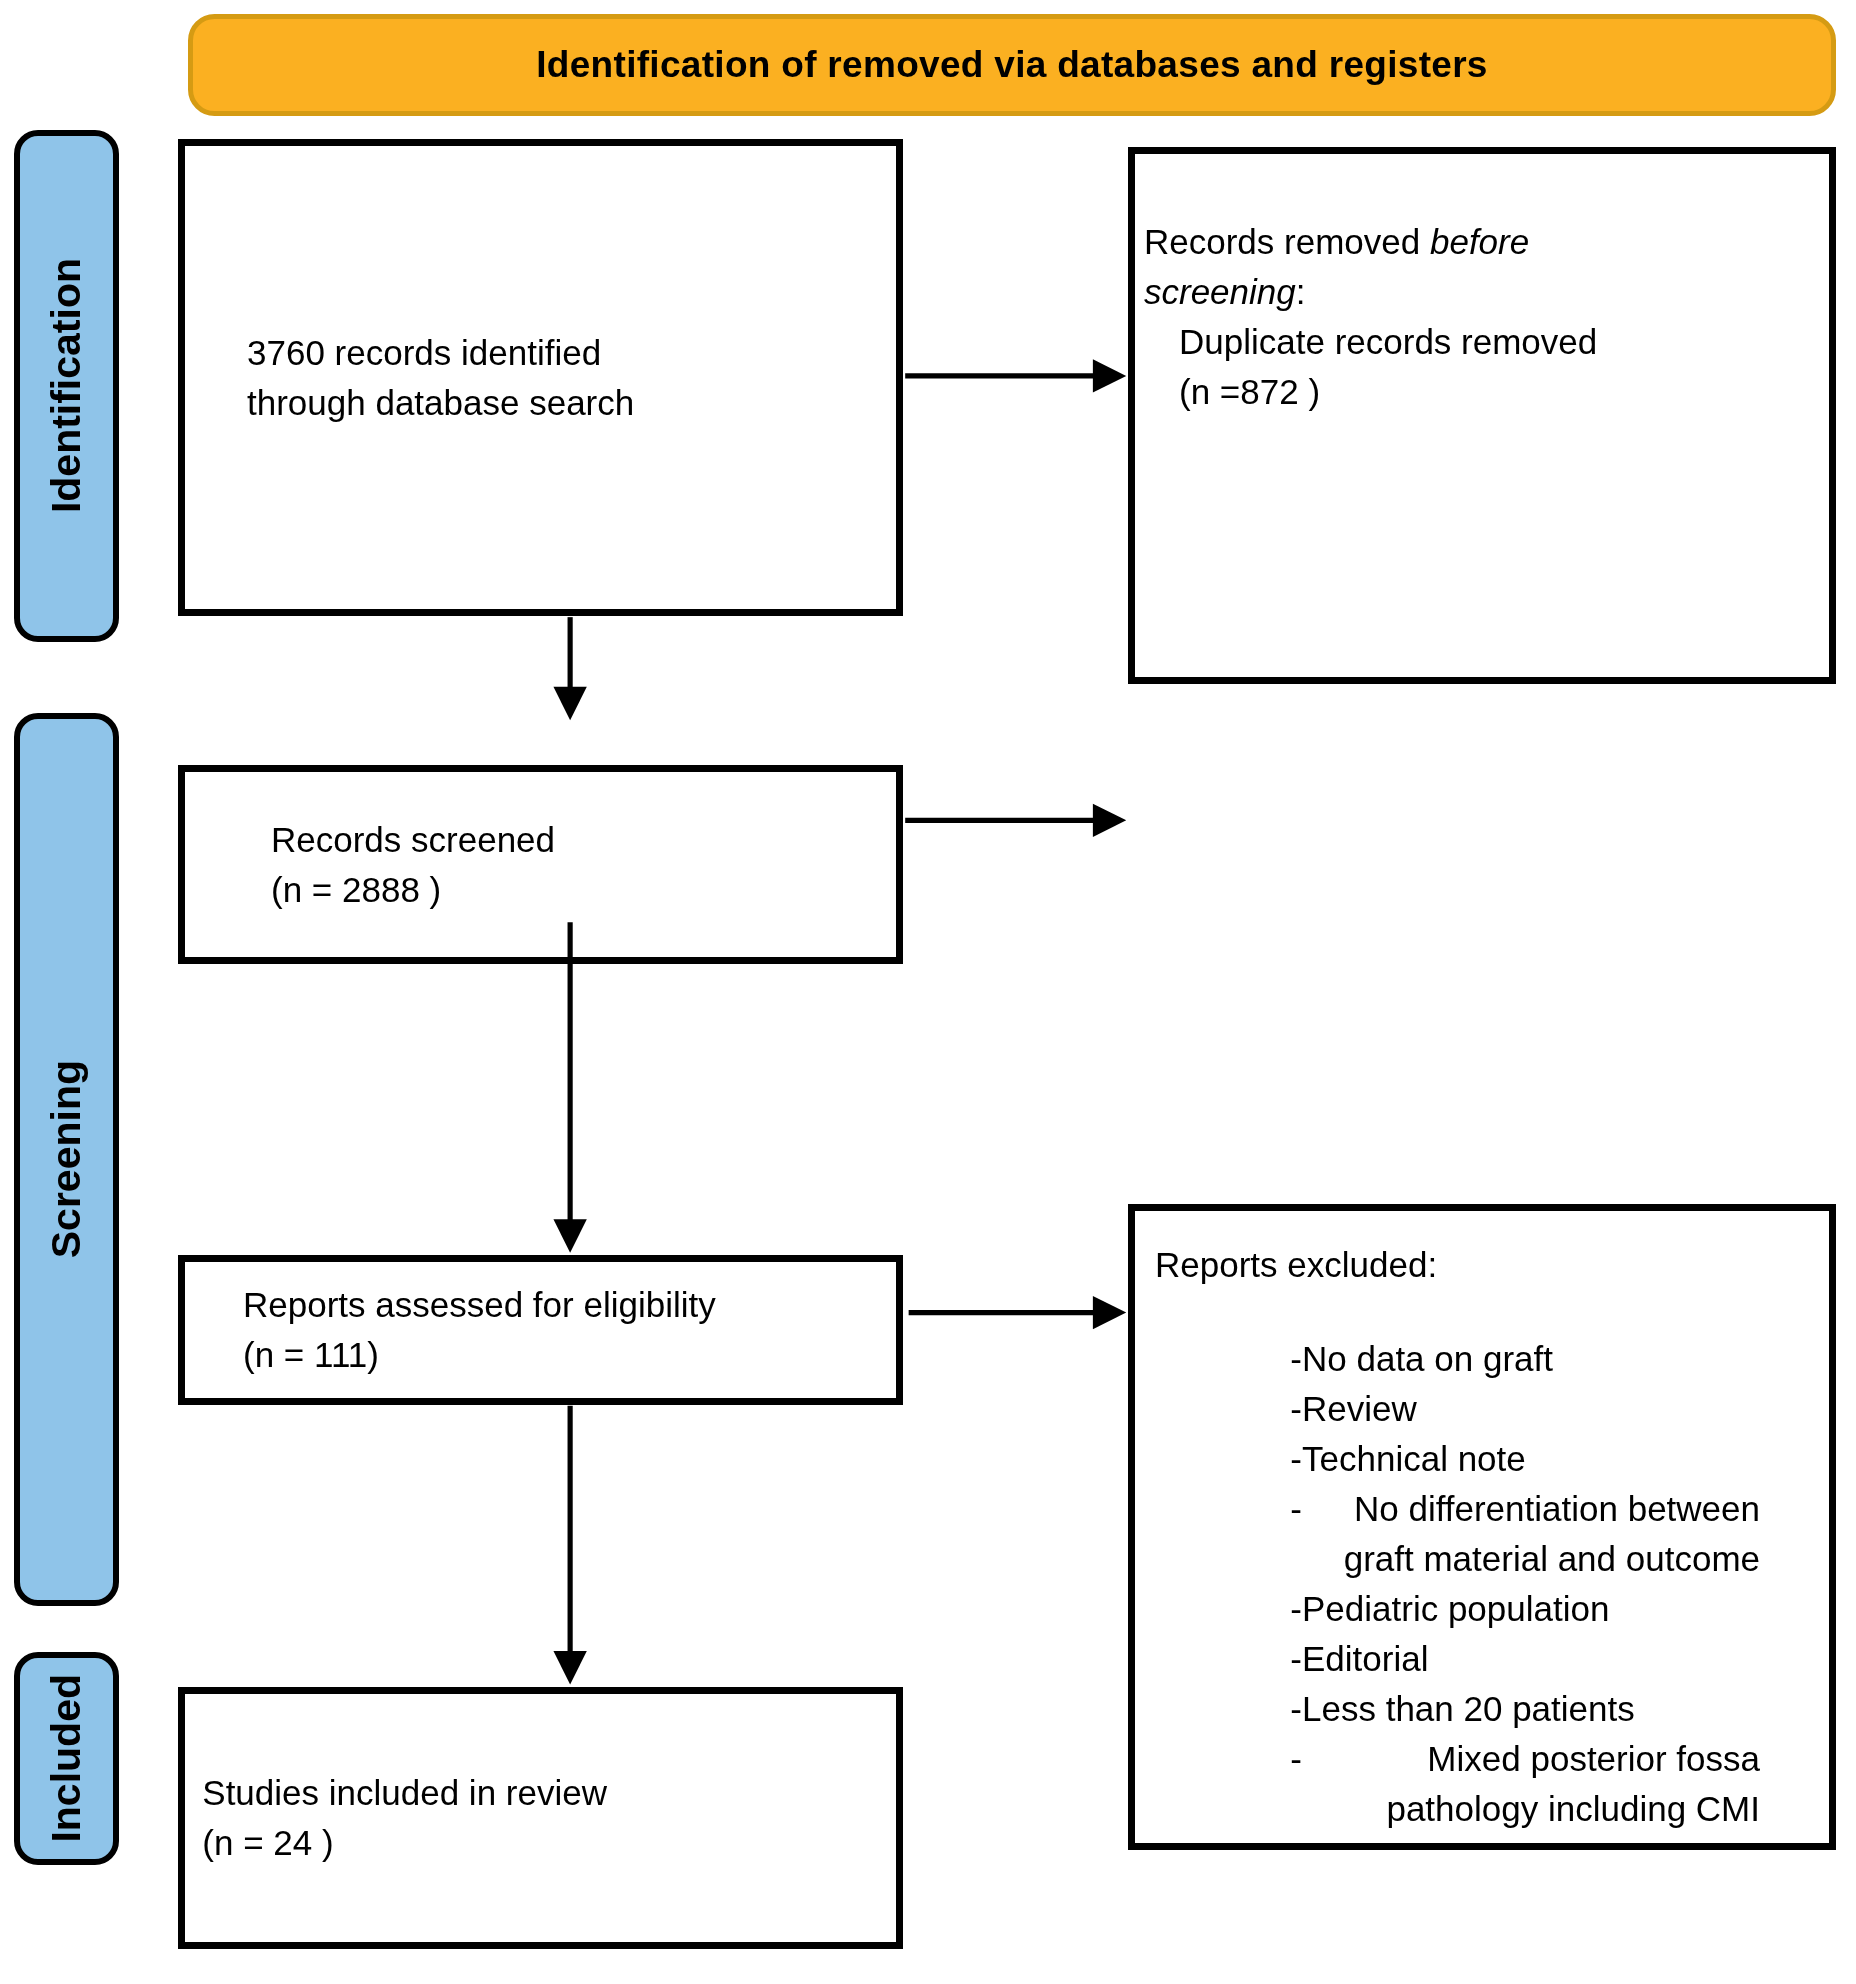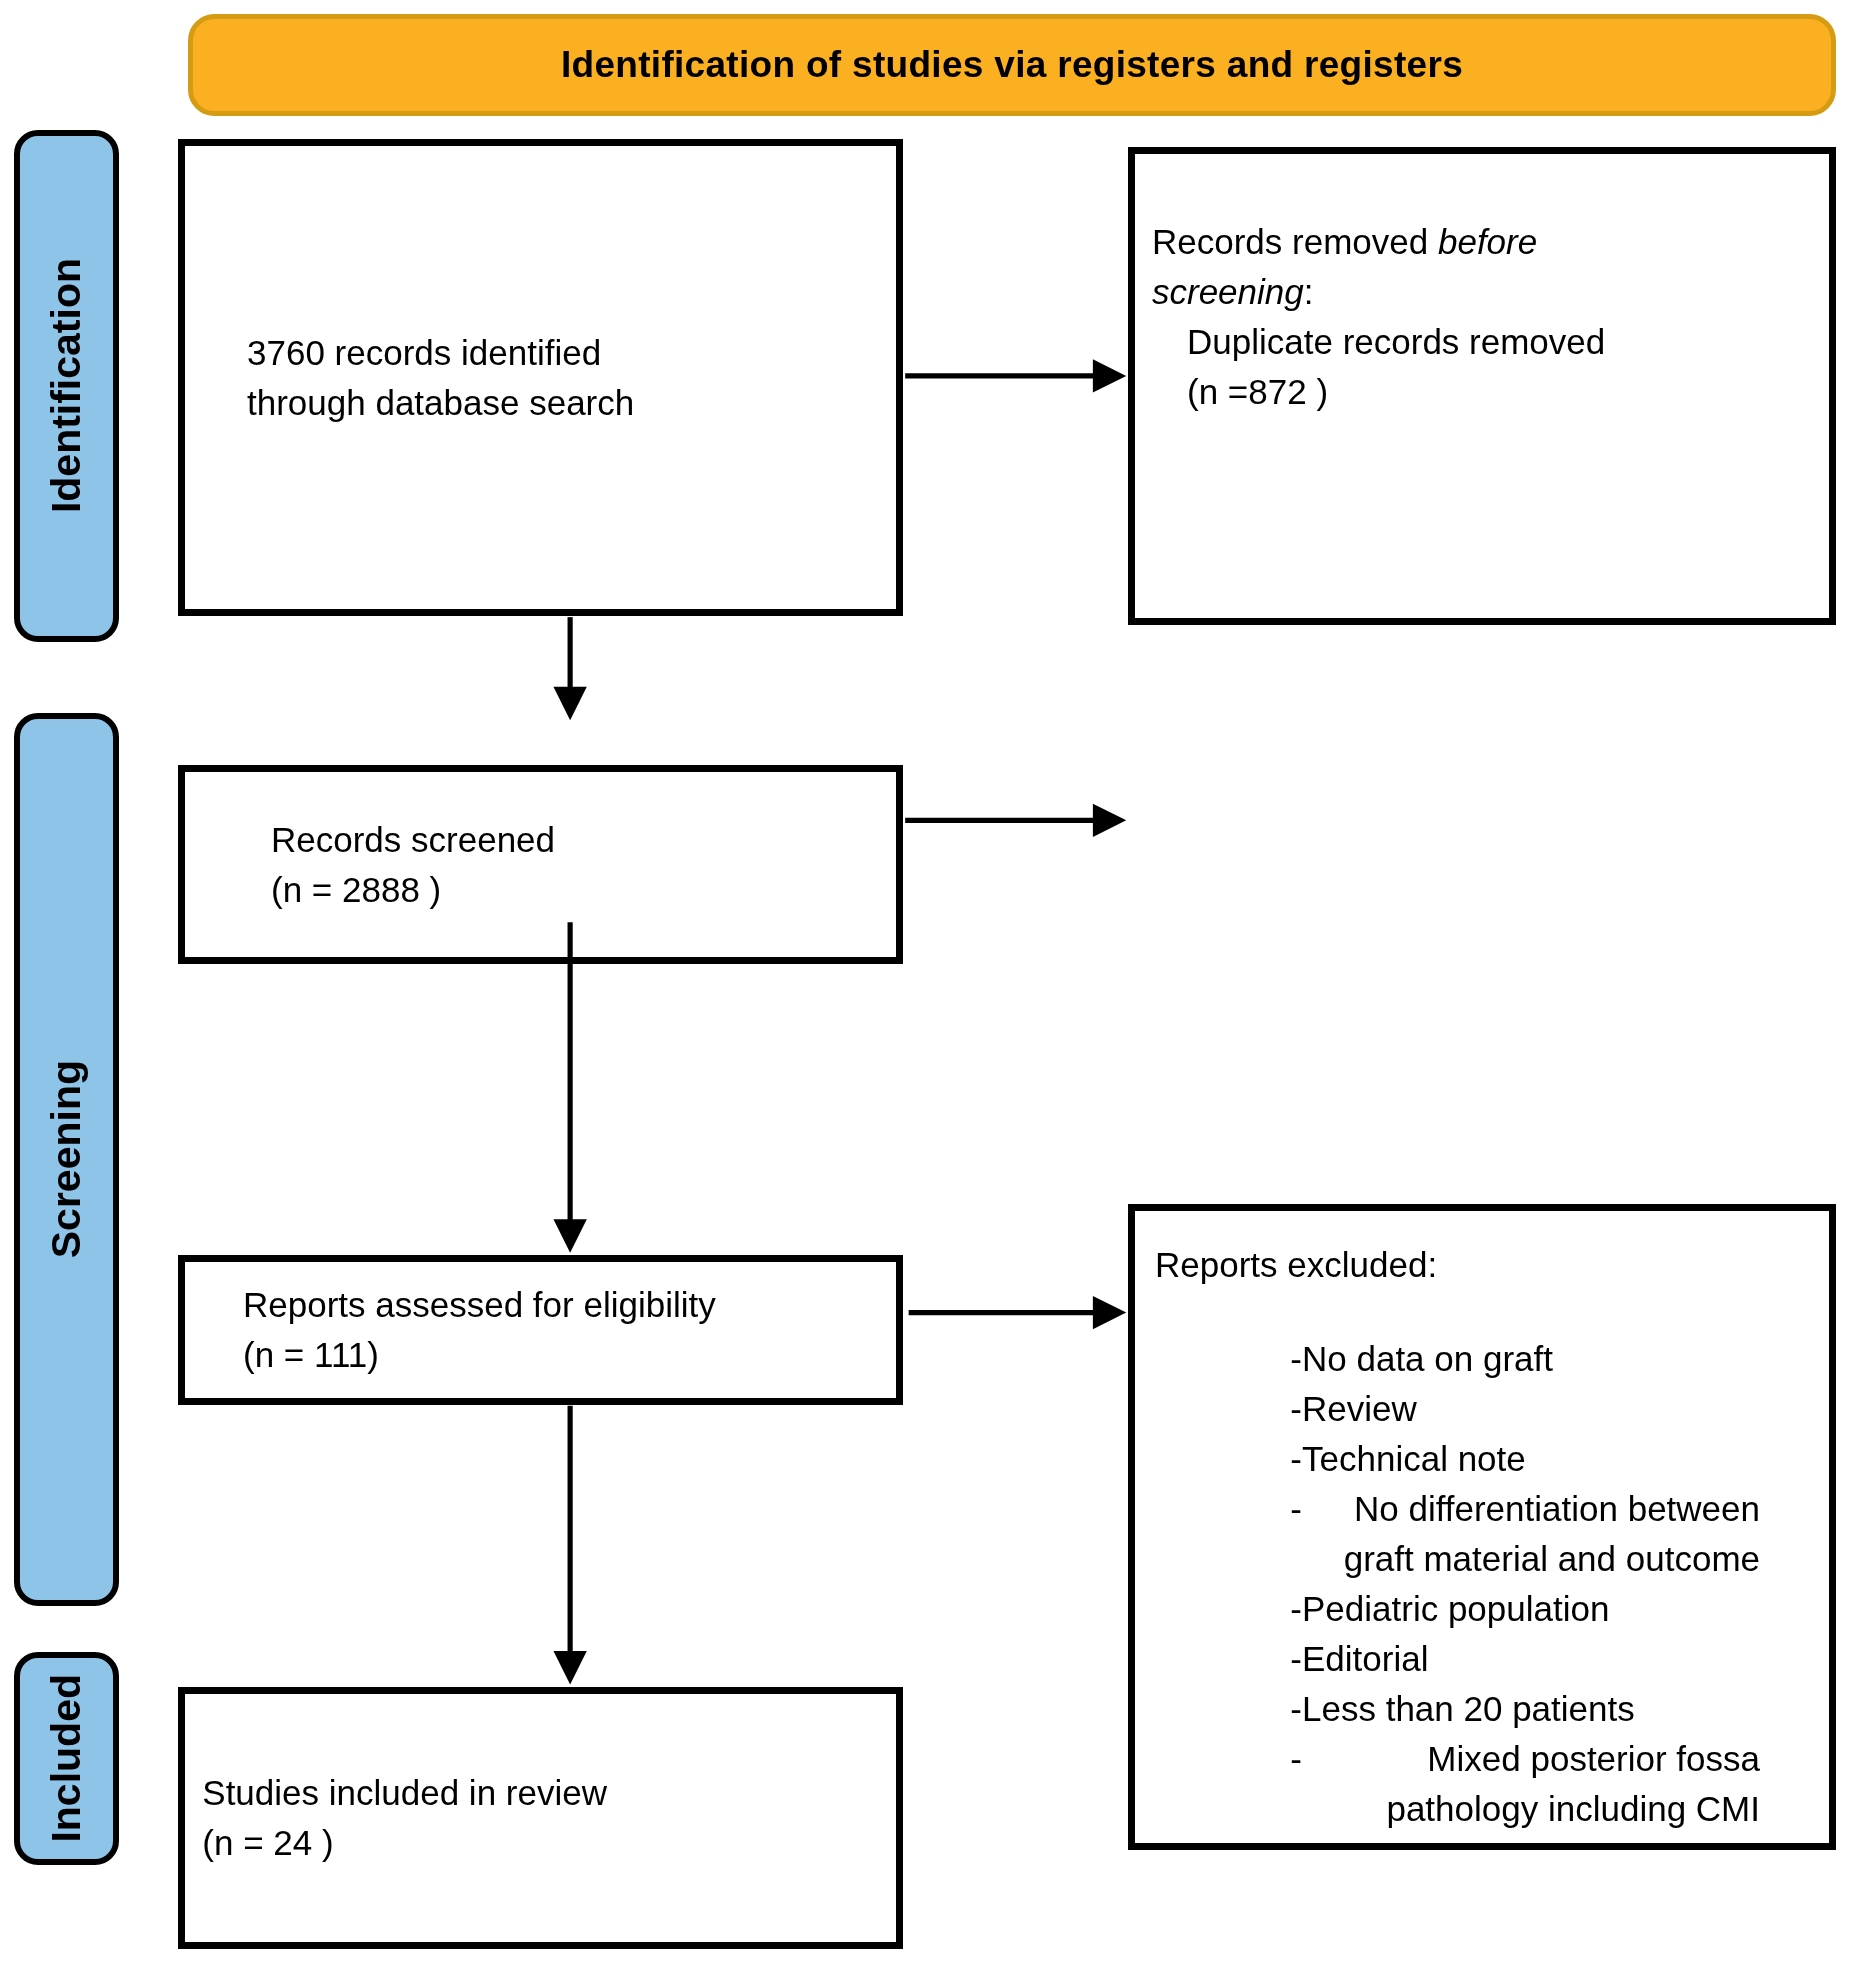--- a/index.html
+++ b/index.html
@@ -53,21 +53,21 @@
     position: absolute;
     background: #ffffff;
     border: 7px solid #000000;
     box-sizing: border-box;
     display: flex; flex-direction: column; justify-content: center;
     font-size: 35px; line-height: 50px;
   }
   .fbox .txt { white-space: pre-wrap; }
 
   .box-identified { left: 178px;  top: 139px;  width: 725px; height: 477px;  padding-left: 62px; }
-  .box-removed    { left: 1128px; top: 147px;  width: 708px; height: 478px;  padding-left: 17px; padding-top: 63px; justify-content: flex-start; }
+  .box-removed    { left: 1128px; top: 147px;  width: 708px; height: 537px;  padding-left: 9px; padding-top: 63px; justify-content: flex-start; }
   .box-screened   { left: 178px;  top: 765px; width: 725px; height: 199px;  padding-left: 86px; }
   .box-excl-abs   { left: 1128px; top: 721px; width: 708px; height: 200px;  padding-left: 26px; }
   .box-assessed   { left: 178px;  top: 1255px; width: 725px; height: 150px;  padding-left: 58px; }
   .box-rep-excl   { left: 1128px; top: 1204px; width: 708px; height: 646px; padding: 29px 0 0 20px; justify-content: flex-start; gap: 44px; }
   .box-included   { left: 178px;  top: 1687px; width: 725px; height: 262px;  padding-left: 17.3px; }
 
   .indent1 { padding-left: 35px; white-space: pre-wrap; }
 
   .reason-list {
     list-style: none;
@@ -91,21 +91,21 @@
   .connectors polygon { fill: #000000; }
 
   em { font-style: italic; }
 </style>
 </head>
 <body>
 
 <div class="canvas">
 
   <div class="banner">
-    <div class="banner-title">Identification of studies via registers and registers</div>
+    <div class="banner-title">Identification of removed via databases and registers</div>
   </div>
 
   <div class="stage stage-identification">
     <span class="stage-text">Identification</span>
   </div>
   <div class="stage stage-screening">
     <span class="stage-text">Screening</span>
   </div>
   <div class="stage stage-included">
     <span class="stage-text">Included</span>

